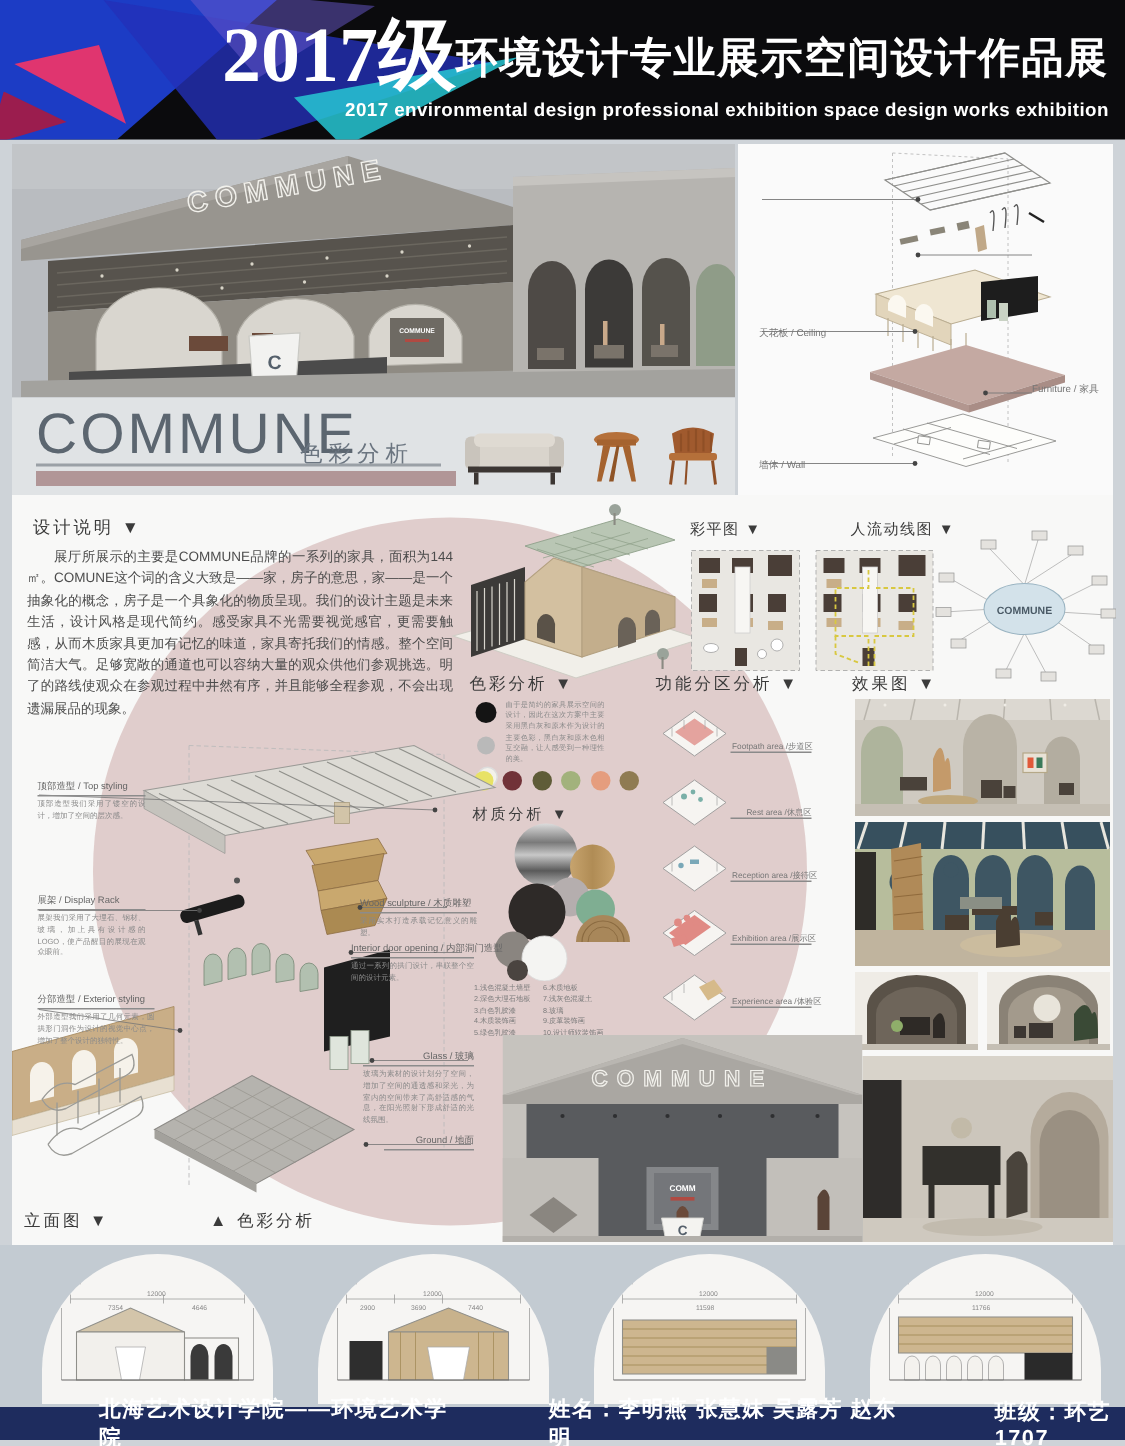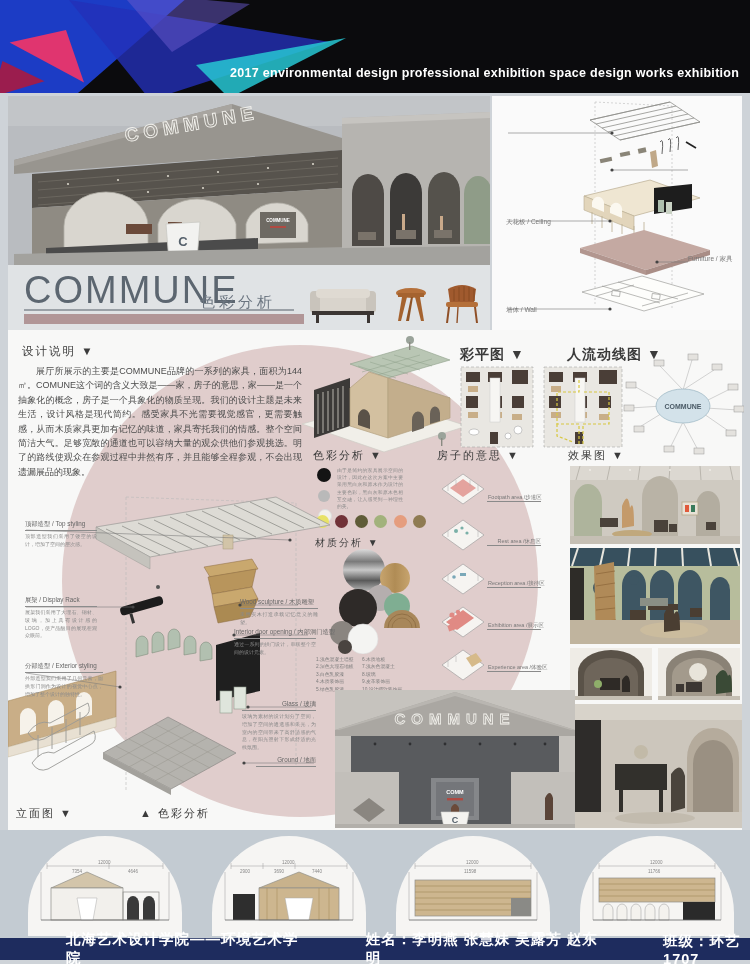--- a/index.html
+++ b/index.html
@@ -20,21 +20,21 @@
   .main-area{left:8px;top:330px;width:734px;height:500px;background:#f8f8f7;}
   .blush{left:62px;top:345px;width:476px;height:472px;border-radius:50%;background:#d9c2c1;opacity:.8;}
   
   .sec-h{font-size:11.5px;font-weight:normal;color:#3b3b3b;letter-spacing:2px;white-space:nowrap;}
   .body-txt{font-size:9px;color:#4c4c4c;line-height:1.6;text-align:justify;text-indent:2em;}
   .co-t{font-size:6.3px;color:#666;border-bottom:.7px solid #8c8c8c;padding-bottom:1px;white-space:nowrap;}
   .co-d{font-size:5px;color:#8a8a8a;line-height:1.55;text-align:justify;margin-top:2px;}
   .zone-l{font-size:5.5px;color:#777;white-space:nowrap;}
   .lbl{font-size:6.5px;color:#777;white-space:nowrap;}
   .leader{height:1px;background:#8a8a8a;}
-  .plan-h{font-size:14px;font-weight:bold;color:#3b3b3b;letter-spacing:1px;white-space:nowrap;}
+  .plan-h{font-size:10px;font-weight:normal;color:#3b3b3b;letter-spacing:1px;white-space:nowrap;}
   .mat-l{font-size:4.8px;color:#7c7c7c;line-height:1.55;white-space:nowrap;}
   .c-note{font-size:4.8px;color:#8a8a8a;line-height:1.5;text-align:justify;}
   .sw{border-radius:50%;display:inline-block;}
   
   .brand-name{font-size:38px;color:#5c6670;letter-spacing:2px;line-height:1;}
   .brand-tag{font-size:15px;color:#6b7580;letter-spacing:4px;}
   .brand-ul{height:1.5px;background:#9aa0a6;}
   .brand-bar{height:10px;background:#b19697;}
   
   .strip{left:0;top:830px;width:750px;height:108px;background:#c3cbd2;}
@@ -49,20 +49,23 @@
 
 <div class="poster">
 
   <div class="abs hdr">
     <div class="tri" style="left:-20px;top:-10px;width:300px;height:110px;background:#1d3fd0;clip-path:polygon(0 0,72% 0,30% 100%,0 100%);opacity:.95;"></div>
     <div class="tri" style="left:40px;top:0;width:290px;height:100px;background:#2330b8;clip-path:polygon(10% 0,100% 42%,38% 100%);opacity:.8;"></div>
     <div class="tri" style="left:0;top:30px;width:120px;height:70px;background:#e0356f;clip-path:polygon(8% 18%,55% 0,70% 75%);"></div>
     <div class="tri" style="left:-8px;top:52px;width:70px;height:45px;background:#9b1d4e;clip-path:polygon(15% 20%,75% 65%,0 100%);"></div>
     <div class="tri" style="left:196px;top:38px;width:150px;height:60px;background:#27c7d4;clip-path:polygon(0 45%,100% 0,22% 100%);opacity:.85;"></div>
     <div class="tri" style="left:120px;top:-8px;width:130px;height:60px;background:#6a5acd;clip-path:polygon(0 0,100% 20%,40% 100%);opacity:.5;"></div>
+    <div class="hdr-title">
+      <span class="hdr-year">2017级</span><span class="hdr-cn">环境设计专业展示空间设计作品展</span>
+    </div>
     <div class="hdr-sub">2017 environmental design professional exhibition space design works exhibition</div>
   </div>
 
   <div class="abs hero-box">
     <svg width="482" height="169" viewBox="0 0 482 169">
       <rect width="482" height="169" fill="#b9bcc0"></rect>
       <rect y="0" width="482" height="30" fill="#c2c5c8"></rect>
 
       <polygon points="6,64 224,8 334,42 334,54 6,78" fill="#98958f"></polygon>
       <polygon points="6,64 224,8 224,14 6,70" fill="#a8a5a0"></polygon>
@@ -444,21 +447,21 @@
     <div class="mat-l">5.绿色乳胶漆</div>
   </div>
   <div class="abs" style="left:362px;top:656px;width:48px;">
     <div class="mat-l">6.木质地板</div>
     <div class="mat-l">7.浅灰色混凝土</div>
     <div class="mat-l">8.玻璃</div>
     <div class="mat-l">9.皮革装饰画</div>
     <div class="mat-l">10.设计师软装饰画</div>
   </div>
 
-  <div class="abs sec-h" style="left:437px;top:448px;font-size:11px;">房子的意思 ▼</div>
+  <div class="abs sec-h" style="left:437px;top:448px;font-size:11px;">功能分区分析 ▼</div>
 
   <svg class="abs" style="left:440px;top:470px;" width="46" height="38" viewBox="0 0 46 38">
     <polygon points="2,19 23,4 44,19 23,34" fill="#f6f4f1" stroke="#999" stroke-width="0.6"></polygon>
     <g fill="#e4a39e">
         <polygon points="10,18 23,9 36,18 23,27"></polygon>
       </g>
     <g stroke="#aaa" stroke-width="0.5">
         <line x1="8" y1="15" x2="8" y2="21"></line>
         <line x1="16" y1="10" x2="16" y2="16"></line>
         <line x1="30" y1="10" x2="30" y2="16"></line>

